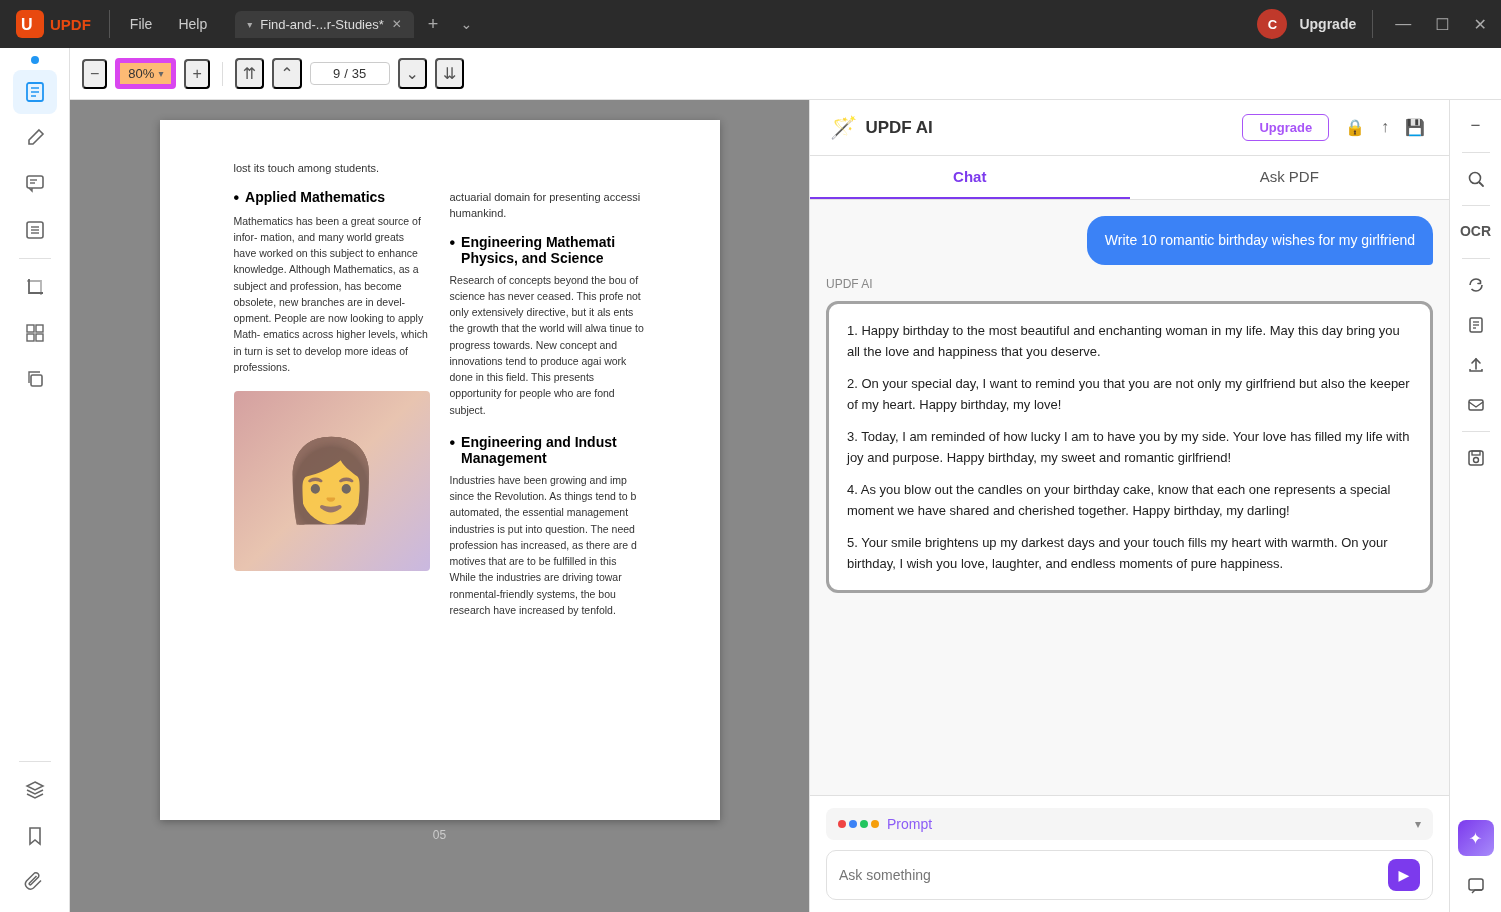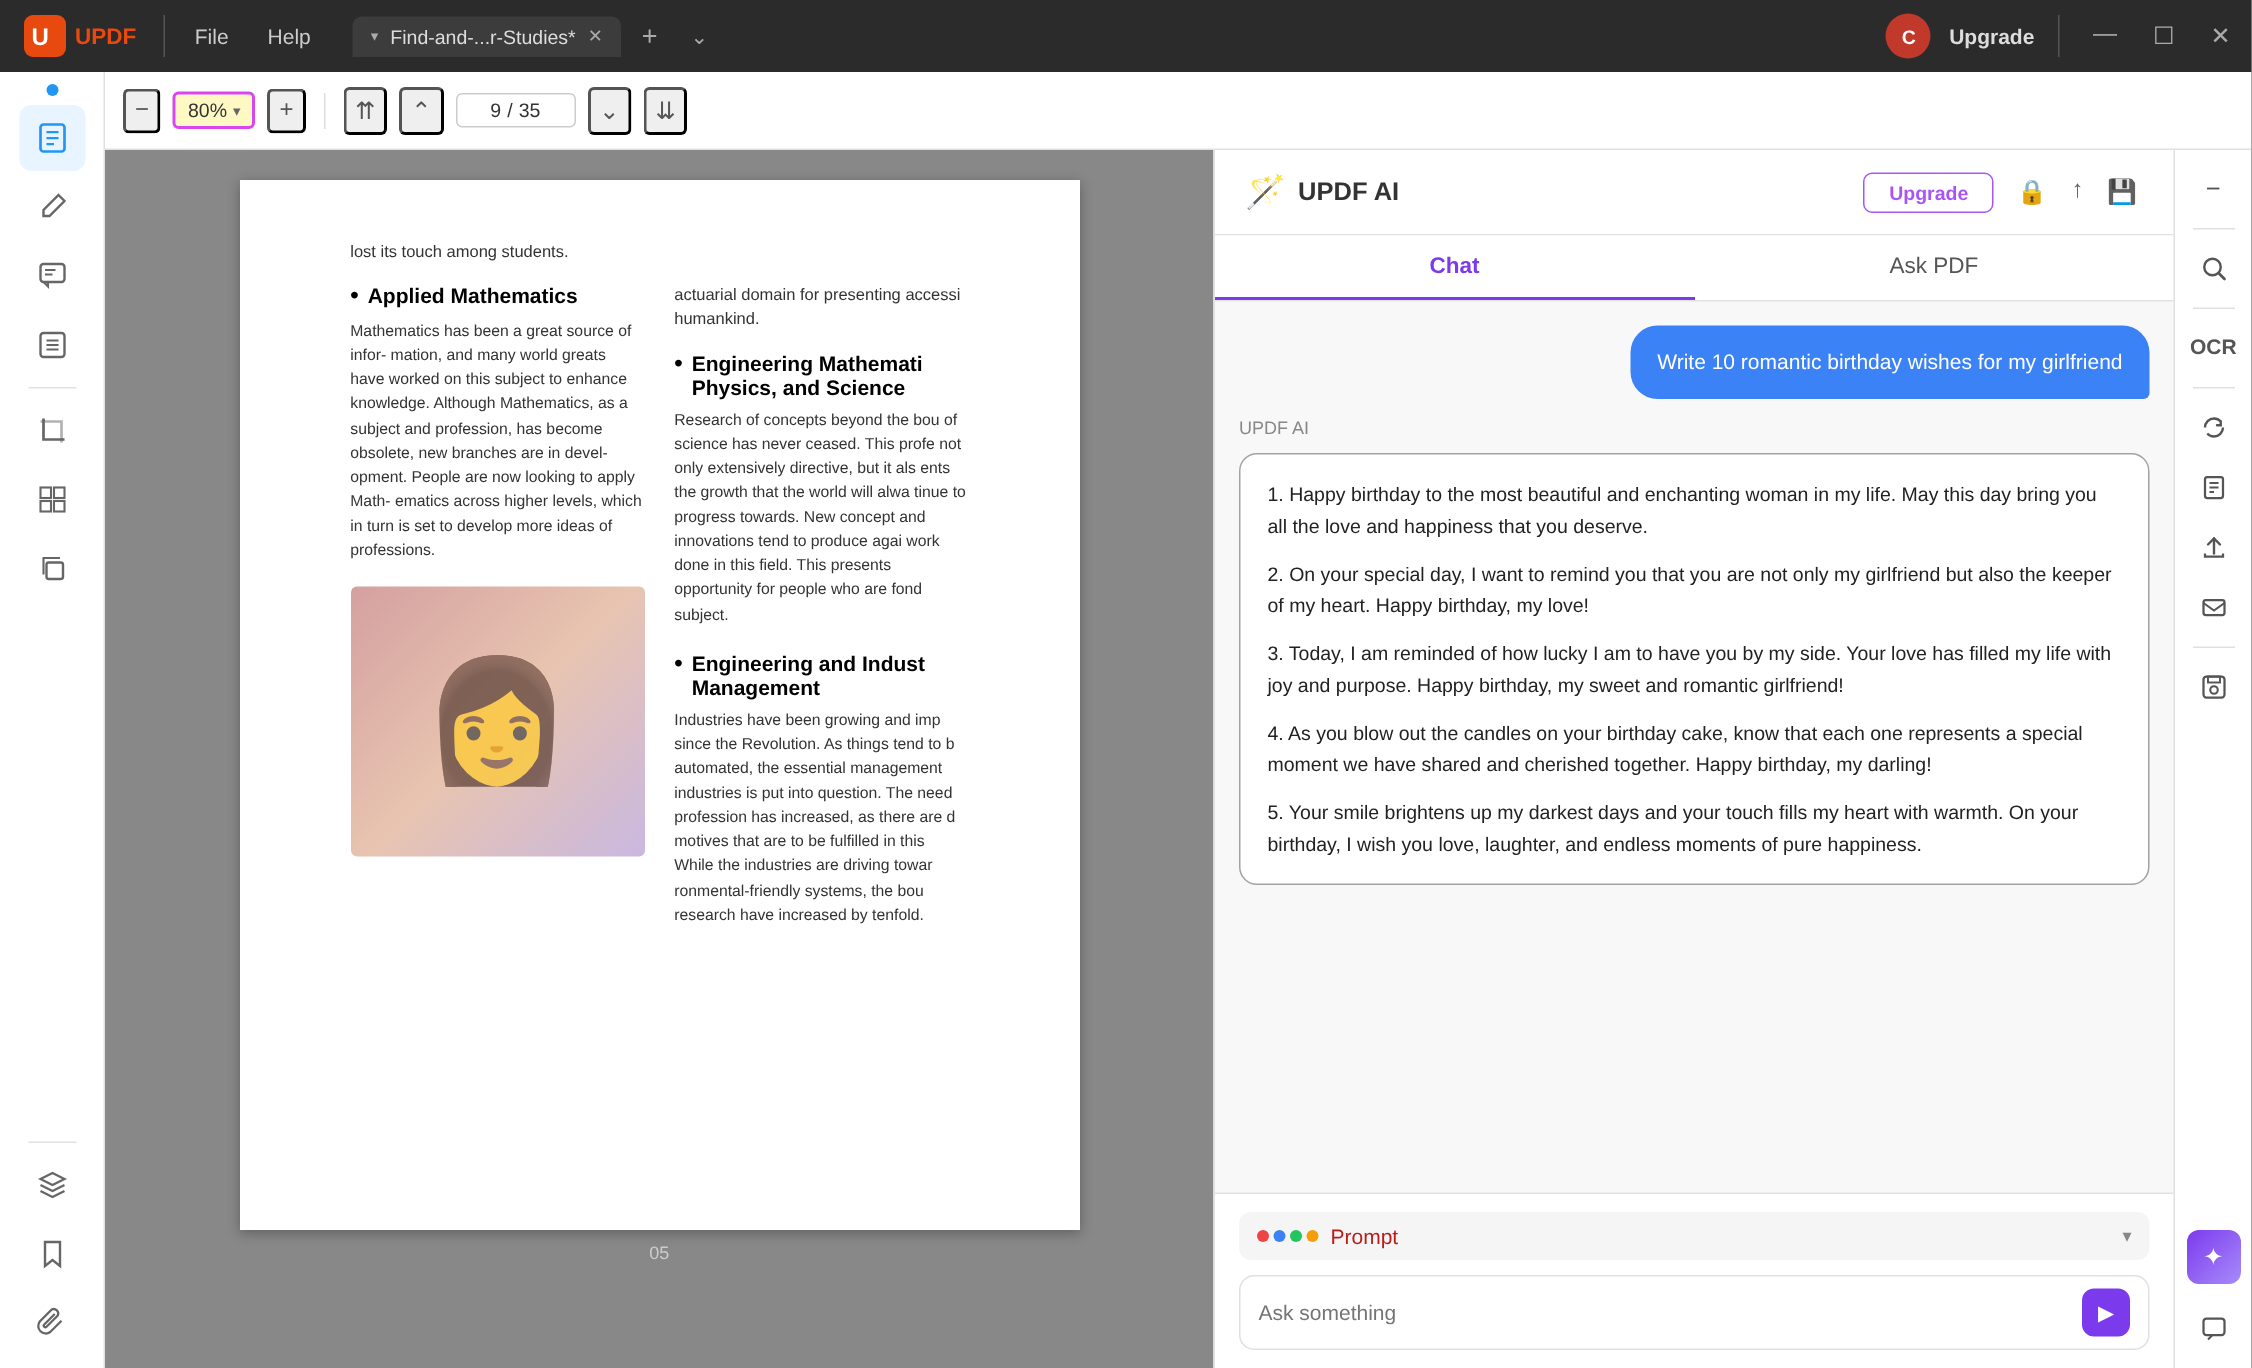--- a/index.html
+++ b/index.html
@@ -83,22 +83,22 @@
       display: flex;
       align-items: center;
       padding: 0 12px;
       border-bottom: 1px solid #e0e0e0;
       gap: 8px;
       flex-shrink: 0;
     }
     .pdf-toolbar-btn { color: #555; font-size: 16px; cursor: pointer; padding: 4px 6px; border-radius: 4px; }
     .zoom-display {
       display: flex; align-items: center; gap: 4px;
-      border: 2px solid #d946ef; border-radius: 4px; padding: 3px 8px;
-      font-size: 13px; color: #333; background: #fef9c3;
+      border: 5px solid #d946ef; border-radius: 4px; padding: 3px 8px;
+      font-size: 13px; color: #333; background: #fdba74;
     }
     .zoom-arrow { color: #666; font-size: 10px; cursor: pointer; }
     .toolbar-sep { width: 1px; height: 24px; background: #ddd; margin: 0 4px; }
     .page-display {
       display: flex; align-items: center; gap: 4px;
       border: 1px solid #ccc; border-radius: 4px; padding: 3px 10px;
       font-size: 13px; color: #333; min-width: 80px; justify-content: center;
     }
 
     
@@ -229,21 +229,21 @@
     .ai-response {
       display: flex;
       flex-direction: column;
       gap: 6px;
     }
     .ai-response-label {
       font-size: 12px; color: #888; margin-bottom: 4px;
     }
     .ai-response-box {
       background: #fff;
-      border: 1px solid #a3a3a3;
+      border: 3px solid #a3a3a3;
       border-radius: 12px;
       padding: 16px 18px;
       font-size: 13px;
       line-height: 1.65;
       color: #222;
       max-width: 100%;
     }
 
     
     .ai-input-area {
@@ -259,21 +259,21 @@
       background: #f5f5f5;
       border-radius: 8px;
       margin-bottom: 10px;
     }
     .prompt-dots {
       display: flex; gap: 3px;
     }
     .prompt-dot {
       width: 8px; height: 8px; border-radius: 50%;
     }
-    .prompt-label { font-size: 14px; color: #b91c1c; flex: 1; }
+    .prompt-label { font-size: 14px; color: #8b5cf6; flex: 1; }
     .prompt-arrow { color: #888; font-size: 12px; cursor: pointer; }
     .ai-input-row {
       display: flex;
       align-items: center;
       gap: 8px;
       padding: 8px 12px;
       border: 1px solid #e0e0e0;
       border-radius: 10px;
       background: #fff;
     }

